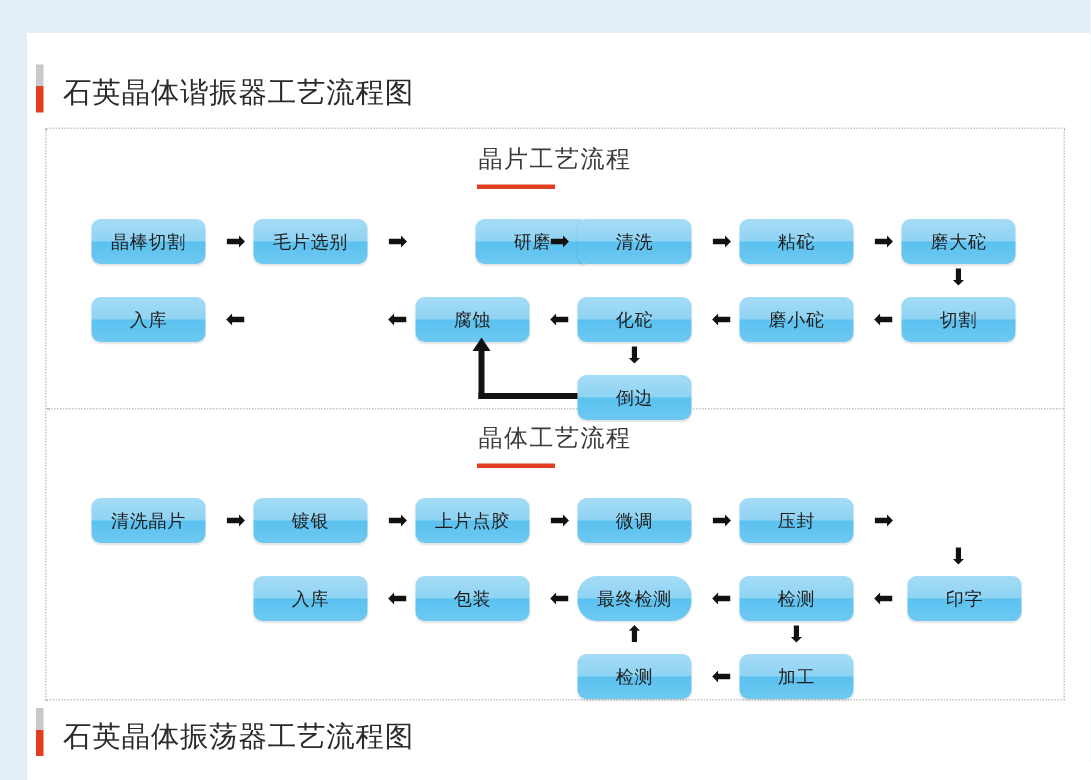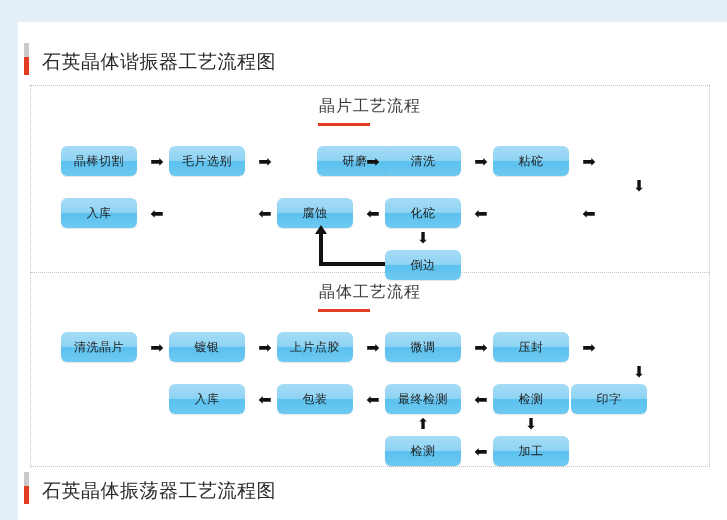--- a/index.html
+++ b/index.html
@@ -185,31 +185,34 @@
   <div class="node" style="left:30px;  top:60px;">晶棒切割</div>
   <div class="arrow h" style="left:115px; top:68px;">➡</div>
   <div class="node" style="left:138px; top:60px;">毛片选别</div>
   <div class="arrow h" style="left:223px; top:68px;">➡</div>
   <div class="node" style="left:246px; top:60px;margin-left:40px;">研磨</div>
   <div class="arrow h" style="left:331px; top:68px;">➡</div>
   <div class="node" style="left:354px; top:60px;">清洗</div>
   <div class="arrow h" style="left:439px; top:68px;">➡</div>
   <div class="node" style="left:462px; top:60px;">粘砣</div>
   <div class="arrow h" style="left:547px; top:68px;">➡</div>
+  <div class="node" style="left:570px; top:60px;">磨大砣</div>
 
   <div class="arrow v" style="left:601px; top:92px;">⬇</div>
 
   <div class="node" style="left:30px;  top:112px;">入库</div>
   <div class="arrow h" style="left:115px; top:120px;">⬅</div>
   <div class="arrow h" style="left:223px; top:120px;">⬅</div>
   <div class="node" style="left:246px; top:112px;">腐蚀</div>
   <div class="arrow h" style="left:331px; top:120px;">⬅</div>
   <div class="node" style="left:354px; top:112px;">化砣</div>
   <div class="arrow h" style="left:439px; top:120px;">⬅</div>
+  <div class="node" style="left:462px; top:112px;">磨小砣</div>
   <div class="arrow h" style="left:547px; top:120px;">⬅</div>
+  <div class="node" style="left:570px; top:112px;">切割</div>
 
   <div class="arrow v" style="left:385px; top:144px;">⬇</div>
 
   <div class="node" style="left:354px; top:164px;">倒边</div>
 
   <div class="elbow" style="left:288px; top:146px; width:66px; height:34px;">
     <span class="seg-h" style="width:66px;"></span>
     <span class="seg-v" style="height:34px;"></span>
     <span class="head"></span>
   </div>
@@ -231,25 +234,25 @@
   <div class="arrow h" style="left:439px; top:254px;">➡</div>
   <div class="node" style="left:462px; top:246px;">压封</div>
   <div class="arrow h" style="left:547px; top:254px;">➡</div>
 
   <div class="arrow v" style="left:601px; top:278px;">⬇</div>
 
   <div class="node" style="left:138px; top:298px;">入库</div>
   <div class="arrow h" style="left:223px; top:306px;">⬅</div>
   <div class="node" style="left:246px; top:298px;">包装</div>
   <div class="arrow h" style="left:331px; top:306px;">⬅</div>
-  <div class="node" style="left:354px; top:298px;">最终检测</div>
+  <div class="node" style="left:354px; top:298px;border-radius:13px;">最终检测</div>
   <div class="arrow h" style="left:439px; top:306px;">⬅</div>
   <div class="node" style="left:462px; top:298px;">检测</div>
   <div class="arrow h" style="left:547px; top:306px;">⬅</div>
-  <div class="node" style="left:540px; top:298px;">印字</div>
+  <div class="node" style="left:574px; top:298px;">印字</div>
 
   <div class="arrow v" style="left:385px; top:330px;">⬆</div>
 
   <div class="arrow v" style="left:493px; top:330px;">⬇</div>
 
   <div class="node" style="left:354px; top:350px;">检测</div>
   <div class="arrow h" style="left:439px; top:358px;">⬅</div>
   <div class="node" style="left:462px; top:350px;">加工</div>
 </div>
 

